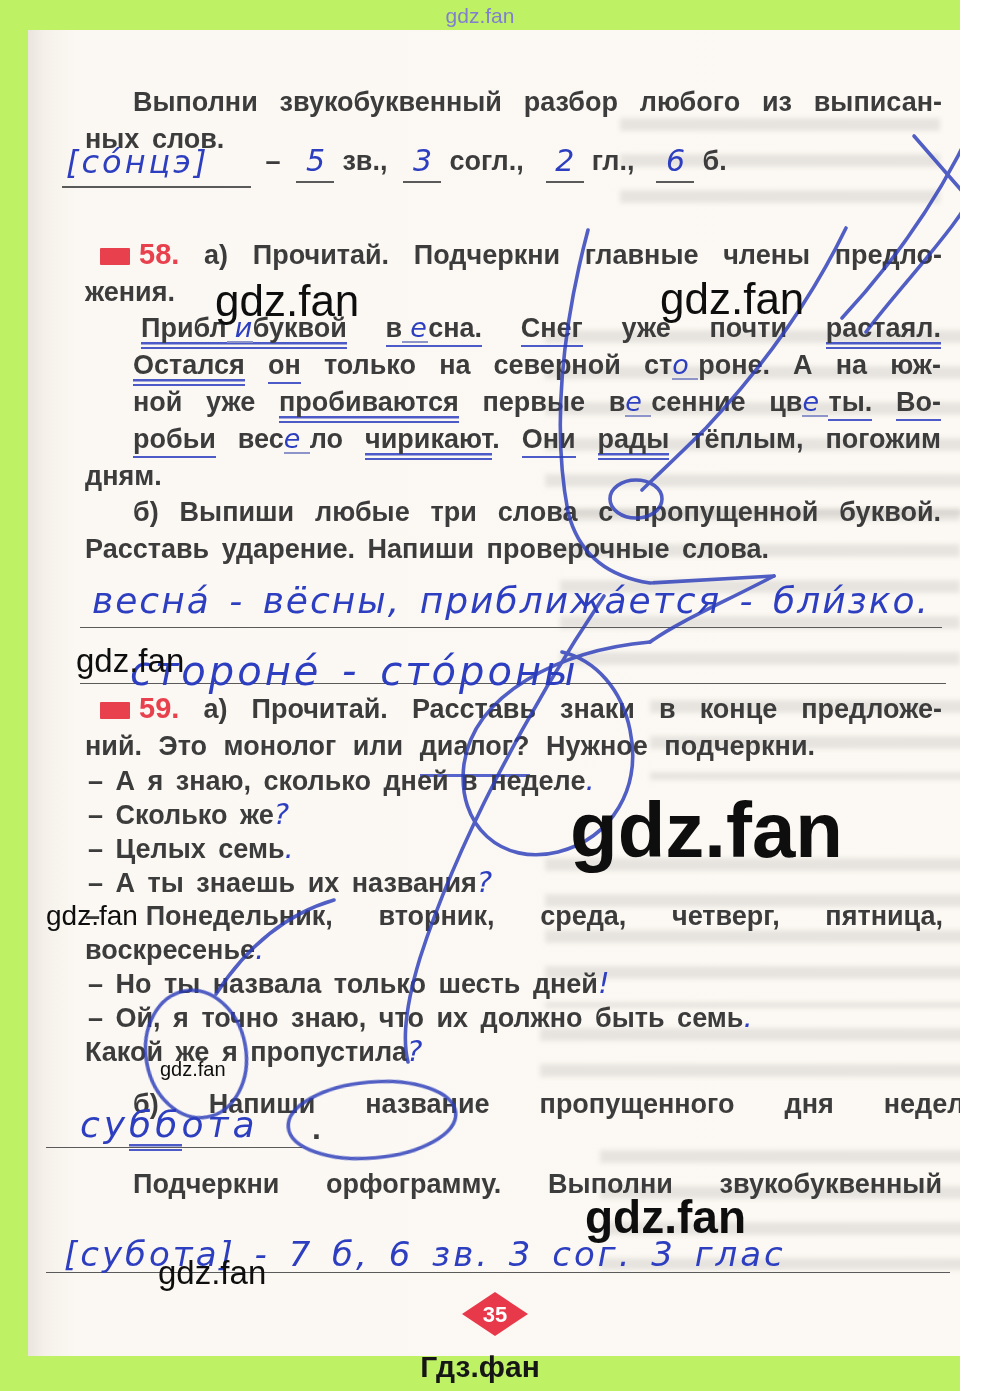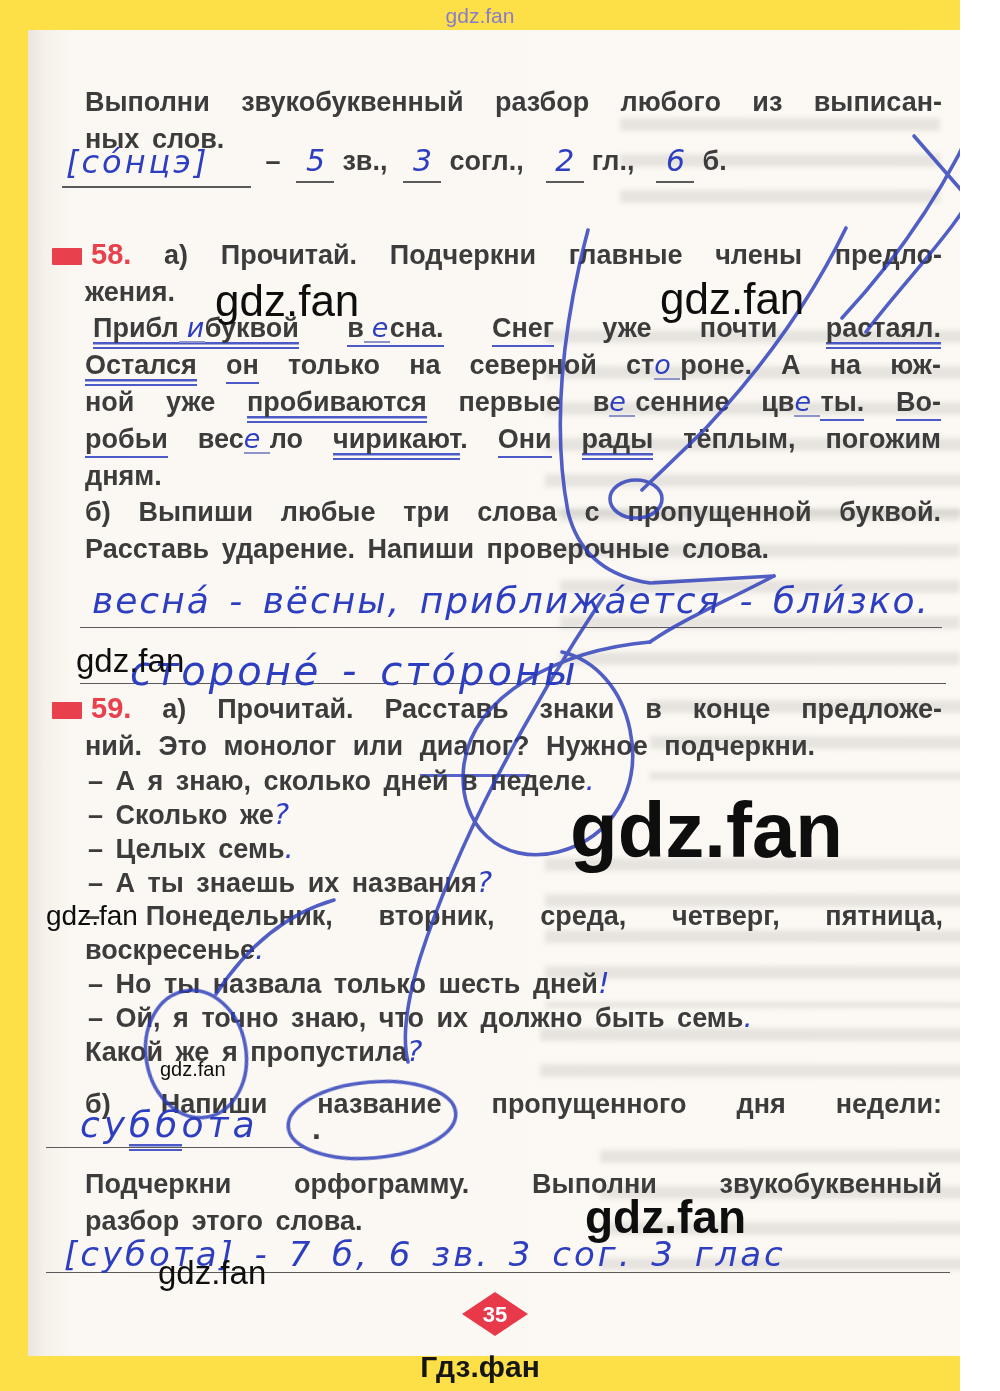--- a/index.html
+++ b/index.html
@@ -1,25 +1,25 @@
 <!DOCTYPE html>
 <html><head>
 <meta charset="utf-8">
 <style>
   html,body{margin:0;padding:0;background:#ffffff;}
-  #stage{position:relative;width:960px;height:1391px;background:#fde047;overflow:hidden;
+  #stage{position:relative;width:960px;height:1391px;background:#bef264;overflow:hidden;
          font-family:"Liberation Sans","DejaVu Sans",sans-serif;}
   
   .sheet{position:absolute;left:28px;top:30px;width:969px;height:1326px;
          background:linear-gradient(90deg,#e9e4dd 0px,#f5f1ea 16px,#fbf8f3 48px,#fcf9f4 100%);
          z-index:0;}
   
   .print{font-weight:700;color:#3c3c3c;font-size:27px;line-height:37px;word-spacing:5px;}
   .pos{position:absolute;z-index:3;}
-  .just{text-align:justify;text-align-last:justify;}
+  .just{text-align:justify;text-align-last:justify;margin-left:48px;}
   .red{color:#e8404d;}
   .marker{display:inline-block;width:30px;height:17px;background:#e8404d;border-radius:1px;
           vertical-align:baseline;position:relative;top:1px;margin-right:9px;}
   
   .hand{font-family:"DejaVu Sans",sans-serif;font-style:italic;color:#2d3fc0;font-weight:400;}
   .hw-line{position:absolute;z-index:3;white-space:nowrap;letter-spacing:2px;word-spacing:5px;}
   
   .u1{padding-bottom:2px;border-bottom:2.5px solid rgba(45,63,192,.85);}
   .u2{padding-bottom:6px;
       background-image:linear-gradient(rgba(45,63,192,.85),rgba(45,63,192,.85)),
@@ -162,21 +162,20 @@
   <div class="pos print just" style="left:85px;top:1086px;width:857px;">б) Напиши название пропущенного дня недели:</div>
 
   <div class="hw-line hand" style="left:80px;top:1104px;font-size:36px;letter-spacing:4px;">
     <span>су</span><span class="u2">бб</span><span>ота</span>
   </div>
   <div class="rule" style="left:46px;top:1147px;width:256px;"></div>
   <div class="pos print" style="left:312px;top:1110px;font-size:32px;">.</div>
 
   <div class="pos print" style="left:85px;top:1166px;width:857px;">
     <div class="just">Подчеркни орфограмму. Выполни звукобуквенный</div>
-    <div>разбор этого слова.</div>
   </div>
 
   <div class="hw-line hand" style="left:64px;top:1234px;font-size:34px;letter-spacing:3px;">[субота] - 7 б, 6 зв. 3 сог. 3 глас</div>
   <div class="rule" style="left:46px;top:1272px;width:904px;"></div>
 
   <div class="wm" style="left:585px;top:1190px;font-size:46px;font-weight:700;z-index:6;">gdz.fan</div>
   <div class="wm" style="left:158px;top:1254px;font-size:33px;">gdz.fan</div>
 
   <svg class="diamond" style="left:462px;top:1292px;" width="66" height="44" viewBox="0 0 66 44">
     <polygon points="33,0 66,22 33,44 0,22" fill="#e8394a"></polygon>

